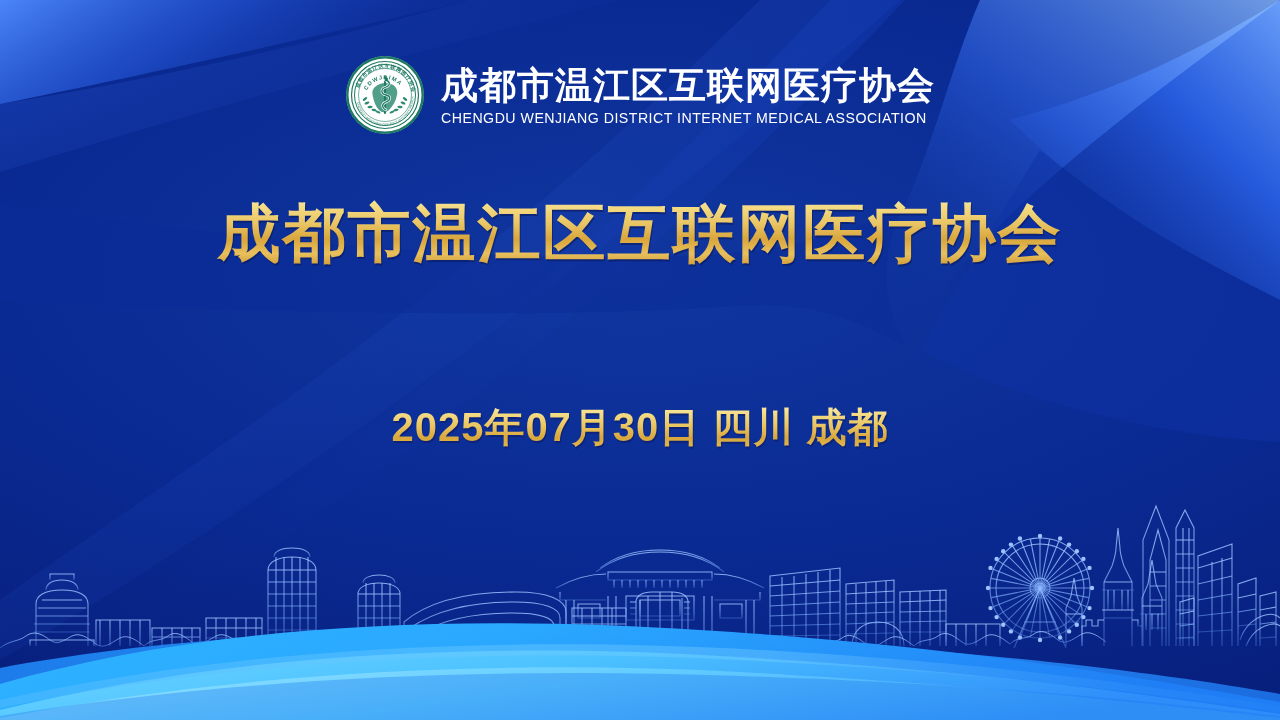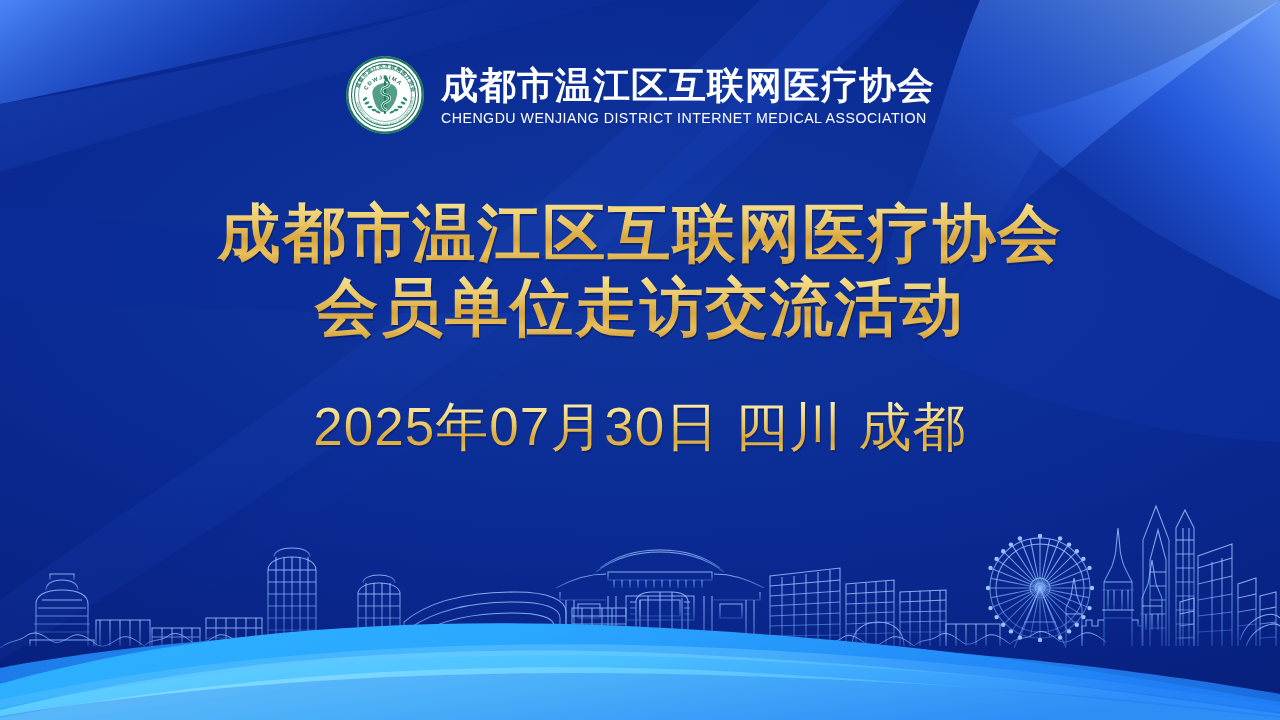--- a/index.html
+++ b/index.html
@@ -101,23 +101,23 @@
   
   .date-wrap {
     position: absolute;
     left: 0;
     top: 402px;
     width: 1280px;
     text-align: center;
   }
   .date-line {
     display: inline-block;
-    font-size: 53px;
+    font-size: 40px;
     line-height: 50px;
-    font-weight: 400;
+    font-weight: 700;
     letter-spacing: 1px;
     white-space: nowrap;
     background: linear-gradient(180deg,
         #fbefb8 0%,
         #f5dd88 22%,
         #eac560 48%,
         #d8a73c 72%,
         #e7bf59 100%);
     -webkit-background-clip: text;
     background-clip: text;
@@ -247,21 +247,20 @@
       </svg>
     </div>
     <div class="logo-text">
       <div class="logo-cn">成都市温江区互联网医疗协会</div>
       <div class="logo-en">CHENGDU WENJIANG DISTRICT INTERNET MEDICAL ASSOCIATION</div>
     </div>
   </div>
 
   <div class="title-wrap">
     <div class="title-line">成都市温江区互联网医疗协会</div>
-    <div class="title-line">会员单位走访交流活动</div>
   </div>
 
   <div class="date-wrap">
     <div class="date-line">2025年07月30日  四川 成都</div>
   </div>
 
   <svg class="skyline-svg" width="1280" height="720" viewBox="0 0 1280 720">
     <defs>
       <linearGradient id="skyFade" x1="0" y1="0" x2="0" y2="1">
         <stop offset="0%" stop-color="#9cc2ff" stop-opacity="0.85"></stop>

